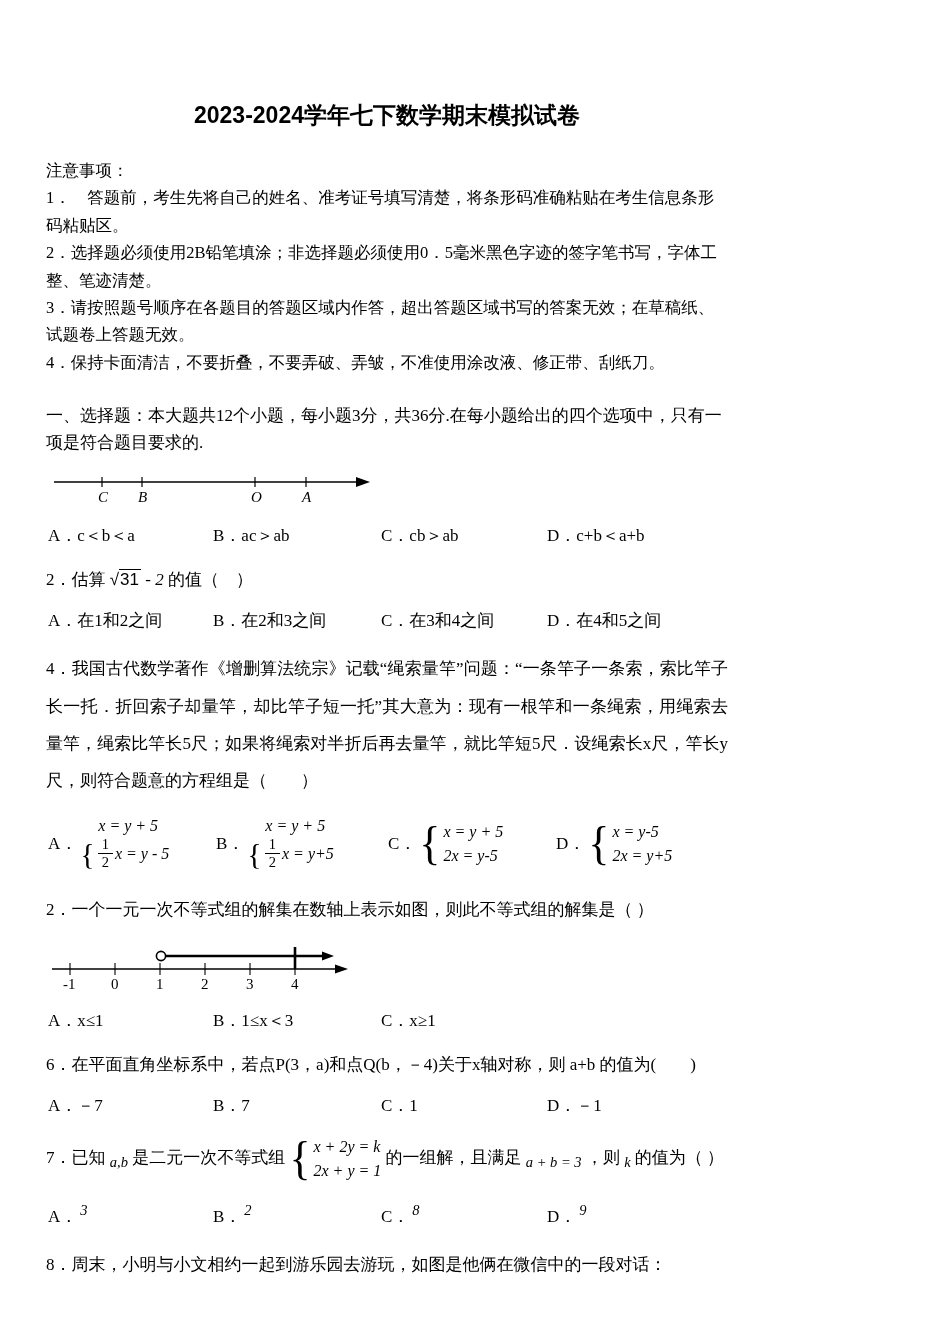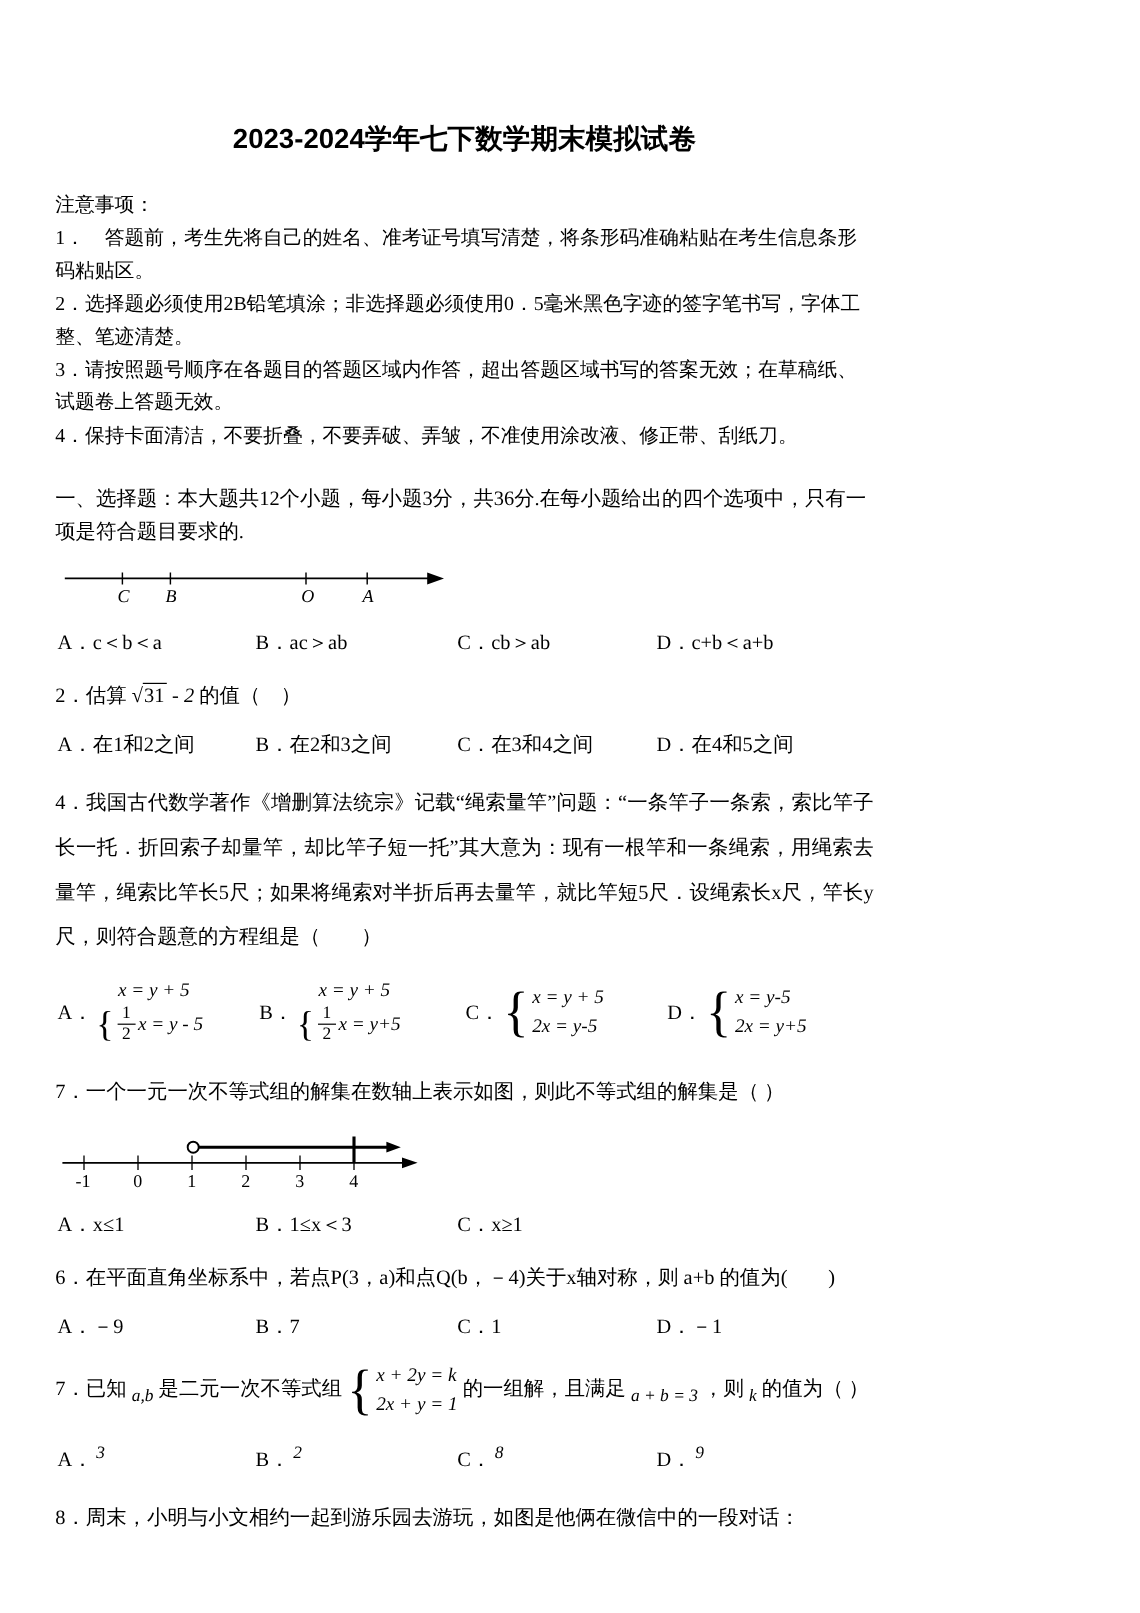--- a/index.html
+++ b/index.html
@@ -22,21 +22,21 @@
   .stem-wide { line-height:2.2; text-align:justify; }
   .opts {
     display:grid; grid-template-columns:165px 168px 166px 1fr;
     margin:14px 0 18px 2px; font-size:17px;
   }
   .fig { display:block; margin:12px 0 4px 2px; }
   .nl-label { font-style:italic; font-size:15px; font-family:"Liberation Serif", serif; }
   .nl-num { font-size:15px; font-family:"Liberation Serif", serif; }
   .math { font-style:italic; font-family:"Liberation Serif", serif; }
   .subm { font-size:14.5px; vertical-align:sub;text-align:right; }
-  .sqrt { white-space:nowrap; font-family:Liberation Serif, serif; font-style:italic; }
+  .sqrt { white-space:nowrap; font-family:Liberation Sans, sans-serif; font-style:italic; }
   .sqrt .rad { font-style:normal; }
   .sqrt .rcd { border-top:1.3px solid #000; padding:0 2px 0 1px; font-style:normal; }
   .frac { display:inline-flex; flex-direction:column; text-align:center;
           vertical-align:middle; font-size:14.5px; line-height:1.2; margin:0 2px; }
   .frac .num { border-bottom:1px solid #000; padding:0 4px; display:block; }
   .frac .den { display:block; }
   .sys { display:inline-flex; align-items:center; vertical-align:middle; }
   .sys .brace { font-size:44px; font-weight:300; line-height:0.9;
                 font-family:"Liberation Serif", serif; margin-right:3px; transform:scaleY(1.05); }
   .sys .rows { display:inline-flex; flex-direction:column; line-height:1.5; font-size:16px; }
@@ -156,21 +156,21 @@
           <span class="rows">
             <span class="math">x = y-5</span>
             <span class="math">2x = y+5</span>
           </span>
         </span>
       </div>
     </div>
   </div>
 
   <div class="question">
-    <div class="stem">7．一个一元一次不等式组的解集在数轴上表示如图，则此不等式组的解集是（ ）</div>
+    <div class="stem">2．一个一元一次不等式组的解集在数轴上表示如图，则此不等式组的解集是（ ）</div>
     <svg class="fig" width="310" height="58" viewBox="0 0 310 58">
       <line x1="4" y1="32" x2="292" y2="32" stroke="#000" stroke-width="1.4"></line>
       <polygon points="300,32 287,27.5 287,36.5" fill="#000"></polygon>
       <line x1="22" y1="26" x2="22" y2="38" stroke="#000" stroke-width="1.1"></line>
       <line x1="67" y1="26" x2="67" y2="38" stroke="#000" stroke-width="1.1"></line>
       <line x1="112" y1="26" x2="112" y2="38" stroke="#000" stroke-width="1.1"></line>
       <line x1="157" y1="26" x2="157" y2="38" stroke="#000" stroke-width="1.1"></line>
       <line x1="202" y1="26" x2="202" y2="38" stroke="#000" stroke-width="1.1"></line>
       <line x1="247" y1="26" x2="247" y2="38" stroke="#000" stroke-width="1.1"></line>
       <line x1="117" y1="19" x2="278" y2="19" stroke="#000" stroke-width="2.6"></line>
@@ -187,21 +187,21 @@
     <div class="opts">
       <span>A．x≤1</span>
       <span>B．1≤x＜3</span>
       <span>C．x≥1</span>
     </div>
   </div>
 
   <div class="question">
     <div class="stem">6．在平面直角坐标系中，若点P(3，a)和点Q(b，－4)关于x轴对称，则 a+b 的值为(　　)</div>
     <div class="opts">
-      <span>A．－9</span>
+      <span>A．－7</span>
       <span>B．7</span>
       <span>C．1</span>
       <span>D．－1</span>
     </div>
   </div>
 
   <div class="question">
     <div class="stem q7-stem">
       <span>7．已知</span>
       <span class="math subm">a,b</span>

